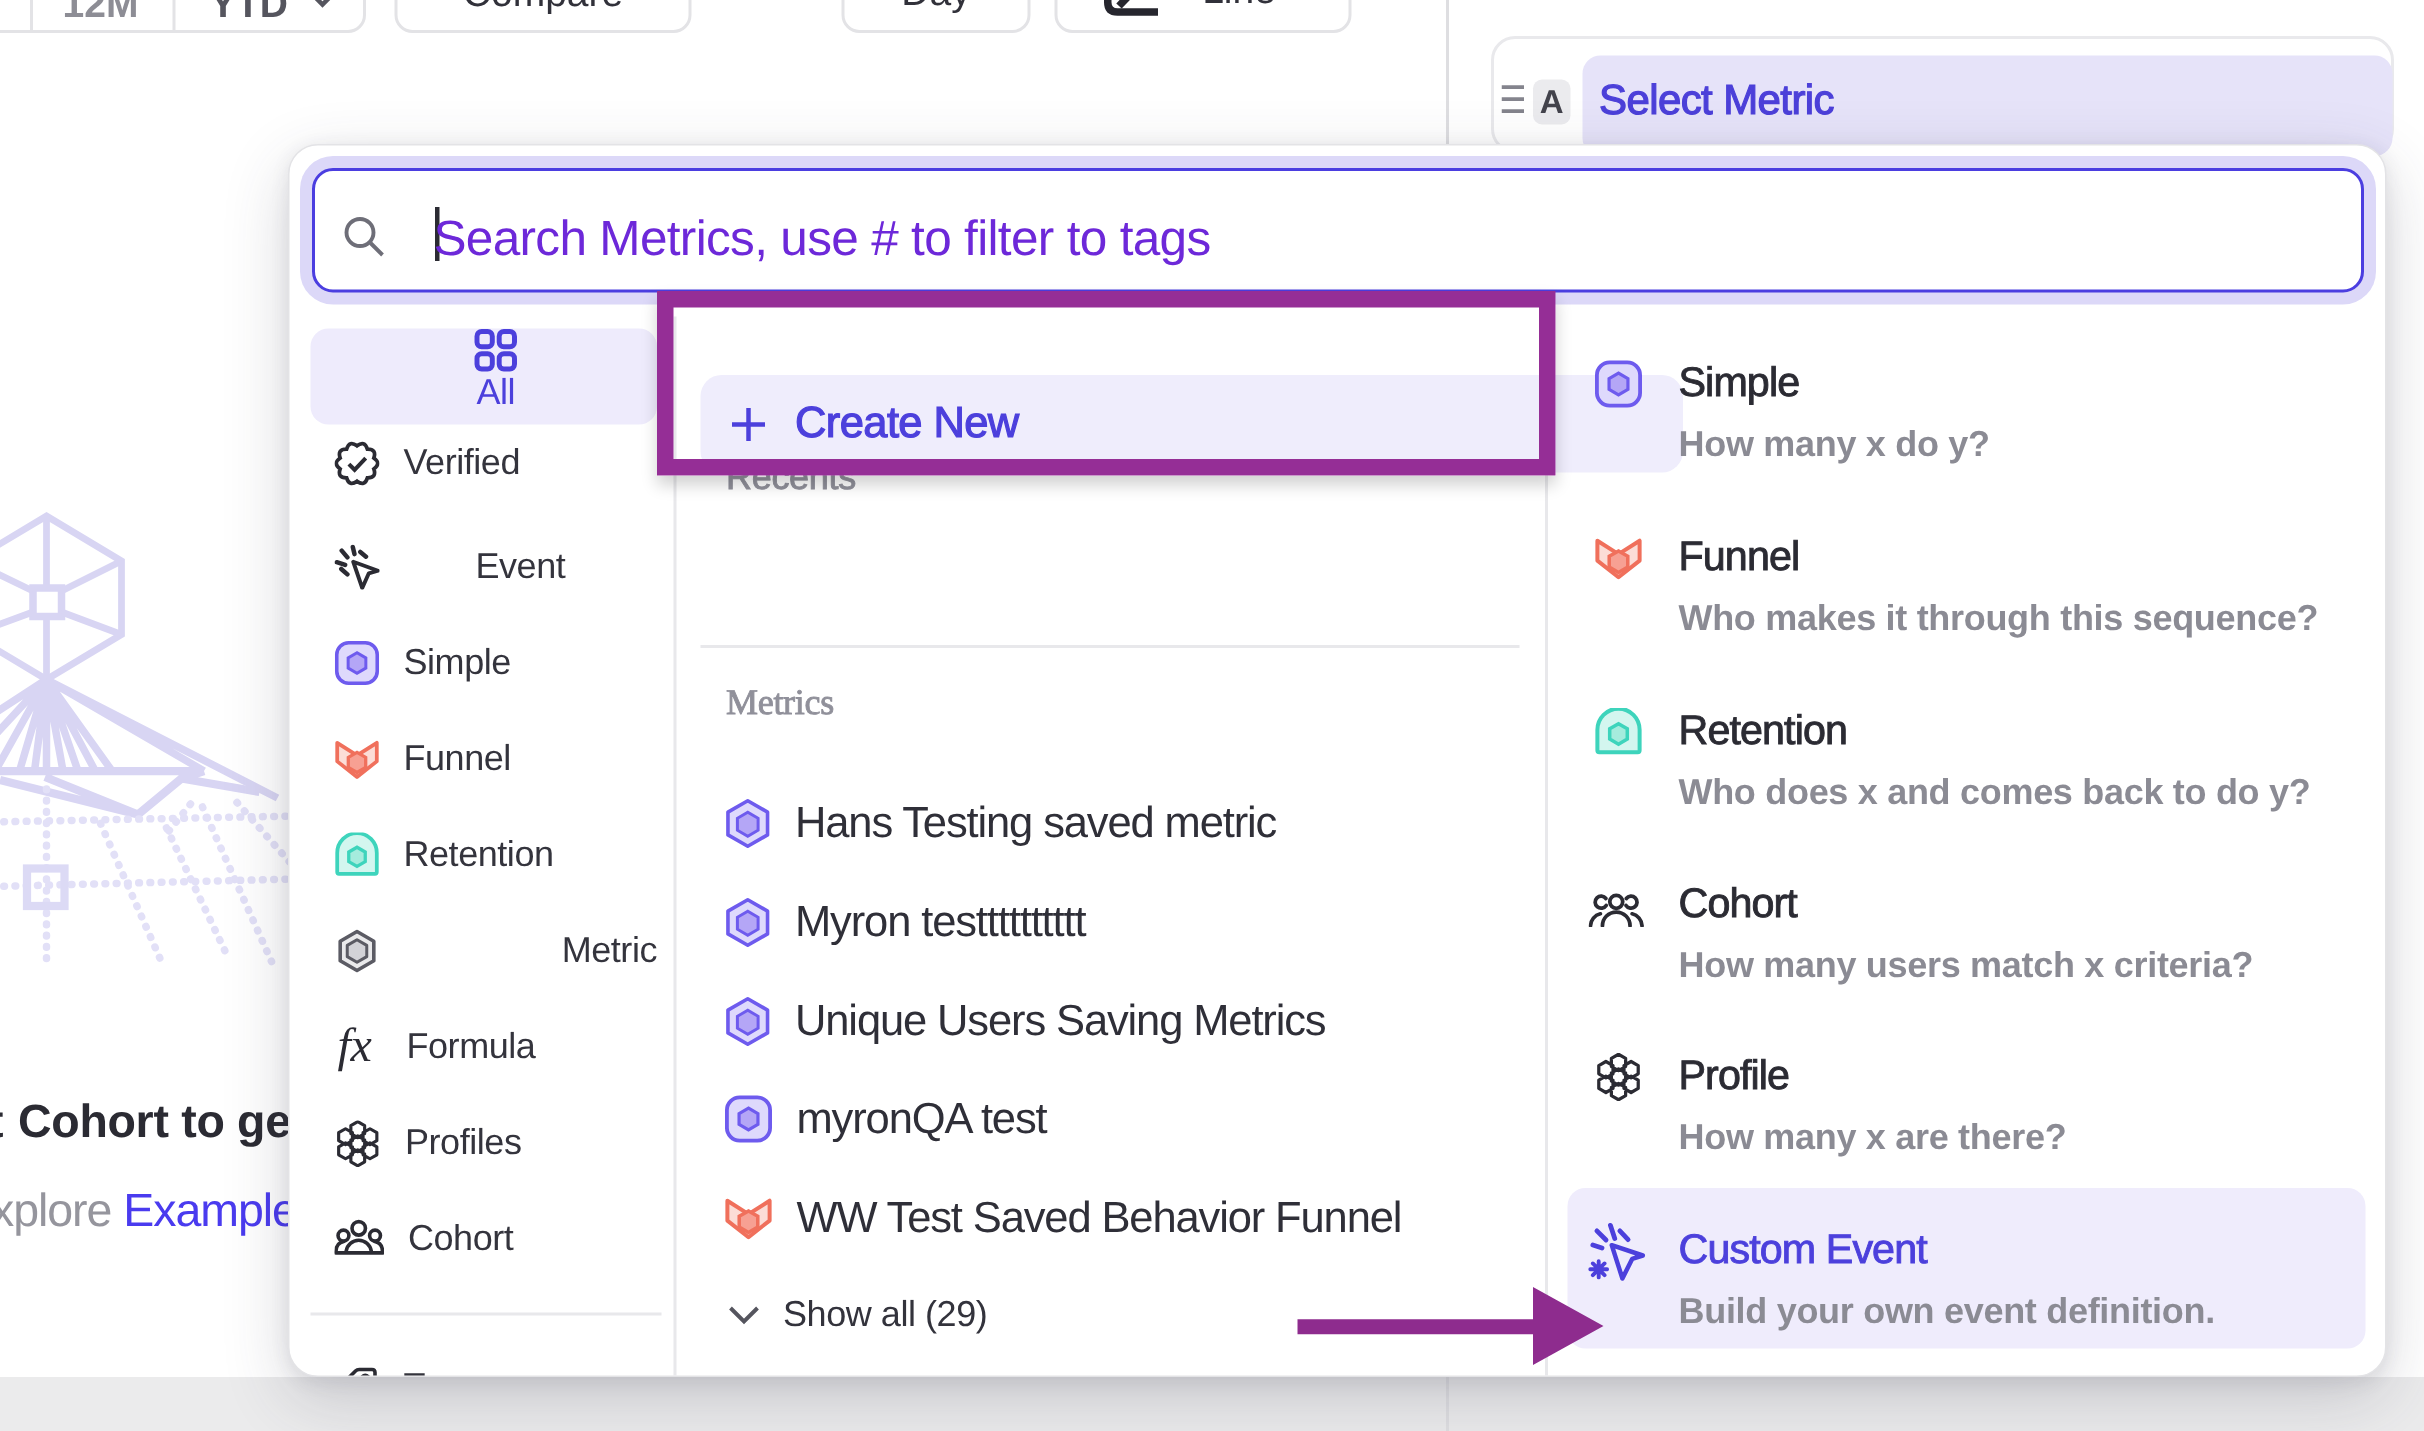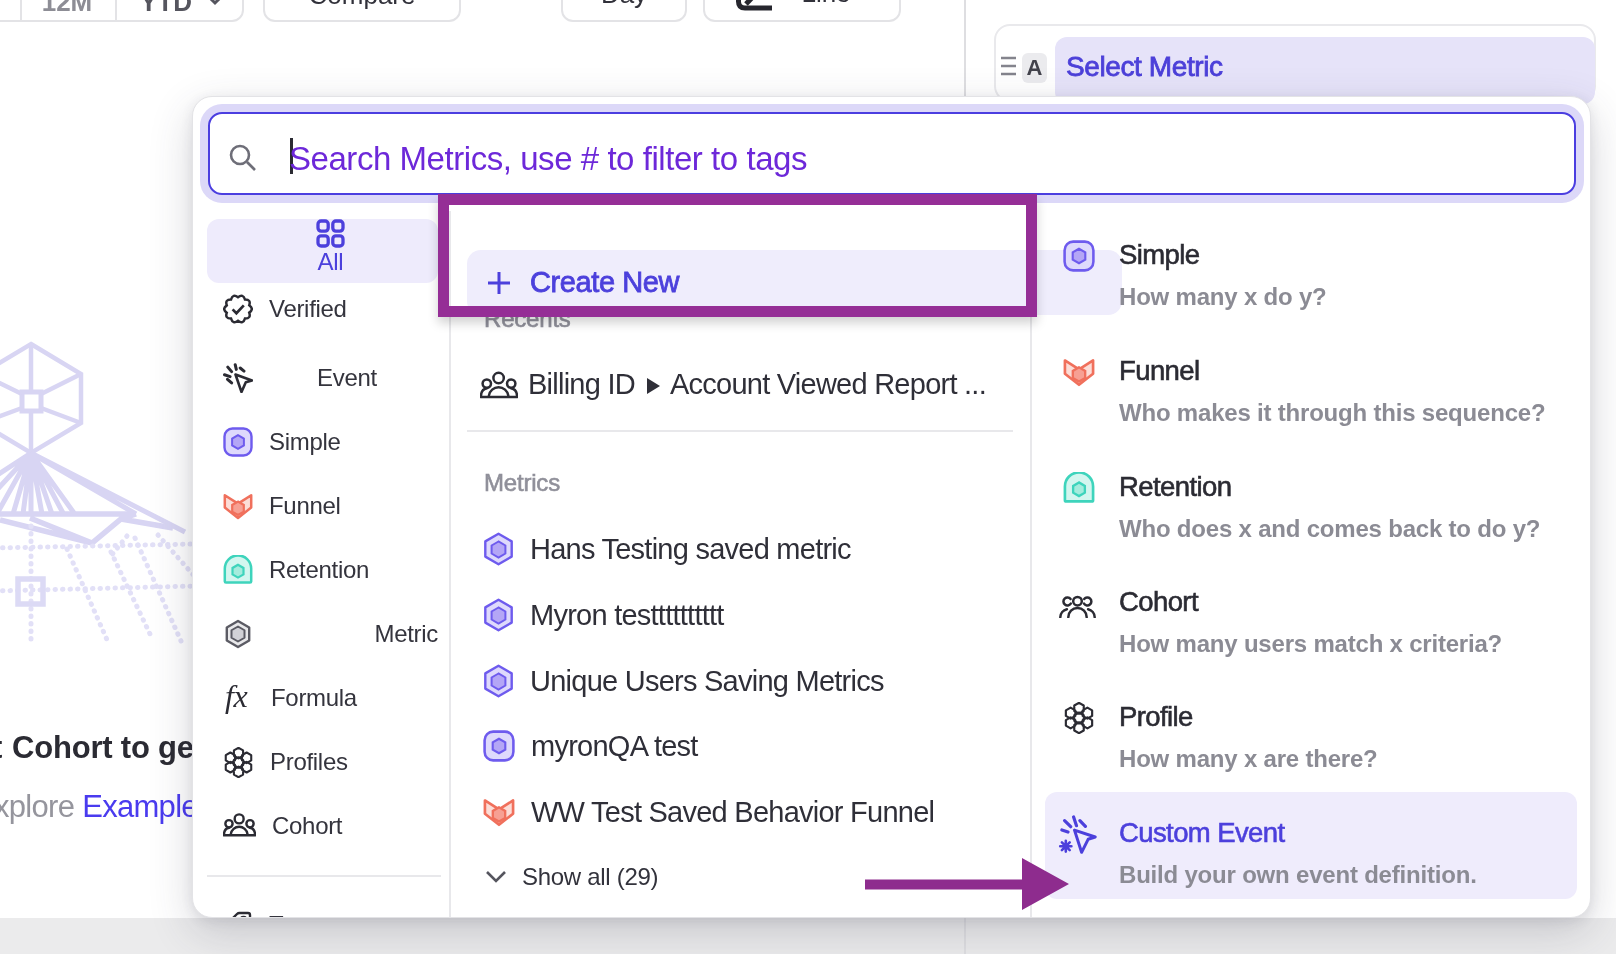--- a/index.html
+++ b/index.html
@@ -217,33 +217,22 @@
       <span class="lbl">Tags</span>
     </div>
 
   <div class="createbtn">
     <svg class="abs" style="left:20px; top:21px;" width="24" height="24" viewBox="0 0 24 24">
         <path d="M12,1 L12,23 M1,12 L23,12" stroke="#4c40dc" stroke-width="3"></path>
       </svg>
     <span>Create New</span>
   </div>
   <div class="mlabel" style="top:208px;">Recents</div>
-  <div class="mrow" style="top:255px;">
-      <svg style="margin-left:13px;" width="38" height="29" viewBox="0 0 38 29" fill="none" stroke="#2b2b33" stroke-width="2.5" stroke-linecap="round">
-        <circle cx="18.6" cy="8" r="5.2"></circle>
-        <path d="M8.9,25.6 A9.8,9.8 0 0 1 28.3,25.6"></path>
-        <circle cx="6.8" cy="13.6" r="4.2"></circle>
-        <circle cx="31.2" cy="13.6" r="4.2"></circle>
-        <path d="M1,25.6 Q1.3,19.2 7,18.2 M37,25.6 Q36.7,19.2 31,18.2"></path>
-        <path d="M1,27 L37,27" stroke-width="2.7"></path>
-      </svg>
-      <span class="lbl" style="margin-left:10px;">Billing ID<span class="tri"></span>Account Viewed Report ...</span>
-    </div>
   <div class="mdiv"></div>
-  <div class="mlabel" style="top:372px;">Metrics</div>
+  <div class="mlabel" style="top:359px;font-family:Liberation Serif, serif;">Metrics</div>
   <div class="mrow" style="top:420px;">
       <svg width="31" height="35" viewBox="0 0 31 35">
         <path d="M15.5,1.8 L2.3,9.4 L2.3,24.6 L15.5,32.2 L28.7,24.6 L28.7,9.4 Z" fill="#ded9fc" stroke="#6e5bee" stroke-width="2.4" stroke-linejoin="round"></path>
         <path d="M15.5,9.5 L8.6,13.5 L8.6,21.5 L15.5,25.5 L22.4,21.5 L22.4,13.5 Z" fill="#b4a6f6" stroke="#6e5bee" stroke-width="2"></path>
       </svg>
       <span class="lbl">Hans Testing saved metric</span>
     </div>
   <div class="mrow" style="top:486px;">
       <svg width="31" height="35" viewBox="0 0 31 35">
         <path d="M15.5,1.8 L2.3,9.4 L2.3,24.6 L15.5,32.2 L28.7,24.6 L28.7,9.4 Z" fill="#ded9fc" stroke="#6e5bee" stroke-width="2.4" stroke-linejoin="round"></path>

